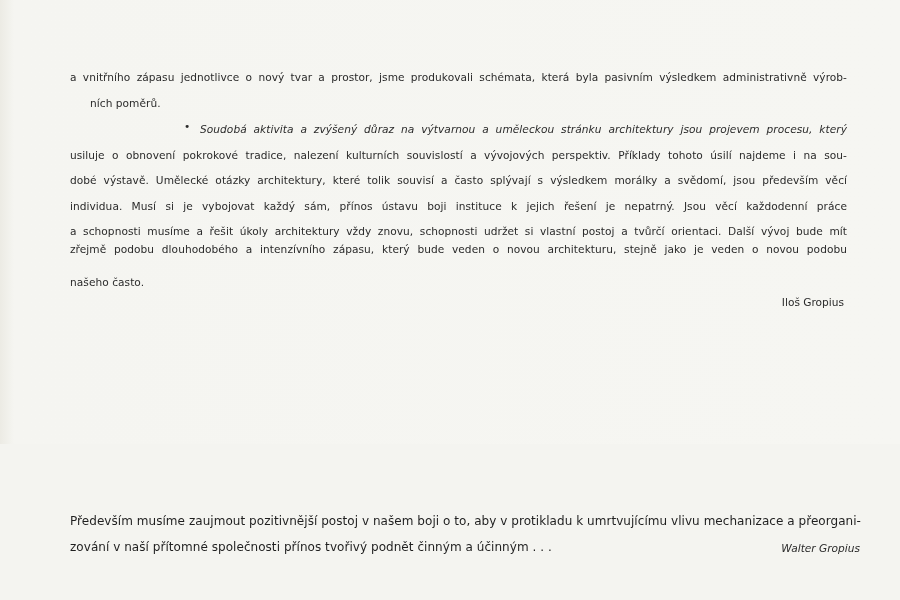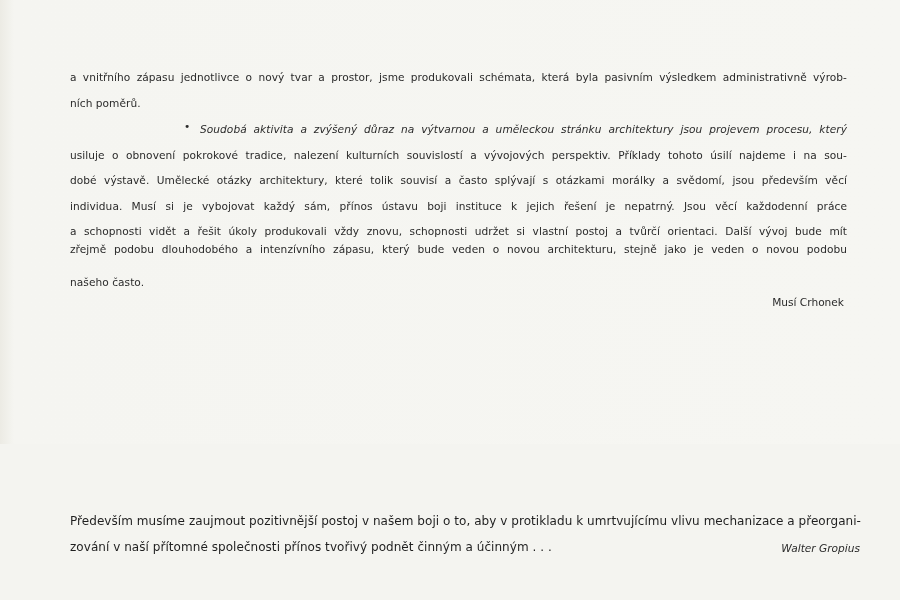--- a/index.html
+++ b/index.html
@@ -35,35 +35,35 @@
     }
     .q { font-weight: normal; font-size: 12px; color: #1f1f1f; }
   </style>
 </head>
 <body>
 
 <div class="page">
 
   <div>
     <div class="line" style="top:70px;">a vnitřního zápasu jednotlivce o nový tvar a prostor, jsme produkovali schémata, která byla pasivním výsledkem administrativně výrob-</div>
-    <div class="line last" style="top:96px;">ních poměrů.</div>
+    <div class="line last" style="top:96px;margin-left:20px;">ních poměrů.</div>
   </div>
 
   <div>
     <span class="sig" style="left:184px; top:119px;">•</span>
     <div class="line indent-bullet" style="left:200px; width:647px; top:122px;">Soudobá aktivita a zvýšený důraz na výtvarnou a uměleckou stránku architektury jsou projevem procesu, který</div>
     <div class="line" style="top:148px;">usiluje o obnovení pokrokové tradice, nalezení kulturních souvislostí a vývojových perspektiv. Příklady tohoto úsilí najdeme i na sou-</div>
-    <div class="line" style="top:173px;">dobé výstavě. Umělecké otázky architektury, které tolik souvisí a často splývají s otázkami morálky a svědomí, jsou především věcí</div>
+    <div class="line" style="top:173px;">dobé výstavě. Umělecké otázky architektury, které tolik souvisí a často splývají s výsledkem morálky a svědomí, jsou především věcí</div>
     <div class="line" style="top:199px;">individua. Musí si je vybojovat každý sám, přínos ústavu boji instituce k jejich řešení je nepatrný. Jsou věcí každodenní práce</div>
-    <div class="line" style="top:224px;">a schopnosti vidět a řešit úkoly produkovali vždy znovu, schopnosti udržet si vlastní postoj a tvůrčí orientaci. Další vývoj bude mít</div>
+    <div class="line" style="top:224px;">a schopnosti musíme a řešit úkoly architektury vždy znovu, schopnosti udržet si vlastní postoj a tvůrčí orientaci. Další vývoj bude mít</div>
     <div class="line" style="top:242px;">zřejmě podobu dlouhodobého a intenzívního zápasu, který bude veden o novou architekturu, stejně jako je veden o novou podobu</div>
     <div class="line last" style="top:275px;">našeho často.</div>
   </div>
 
-  <div class="sig" style="right:56px; top:295px;">Musí Crhonek</div>
+  <div class="sig" style="right:56px; top:295px;">Iloš Gropius</div>
 
   <div>
     <div class="line q" style="top:514px;">Především musíme zaujmout pozitivnější postoj v našem boji o to, aby v protikladu k umrtvujícímu vlivu mechanizace a přeorgani-</div>
     <div class="line q last" style="top:540px;">zování v naší přítomné společnosti přínos tvořivý podnět činným a účinným . . .</div>
     <div class="sig" style="right:40px; top:541px;font-style:italic;">Walter Gropius</div>
   </div>
 
 </div>
 
 </body></html>

